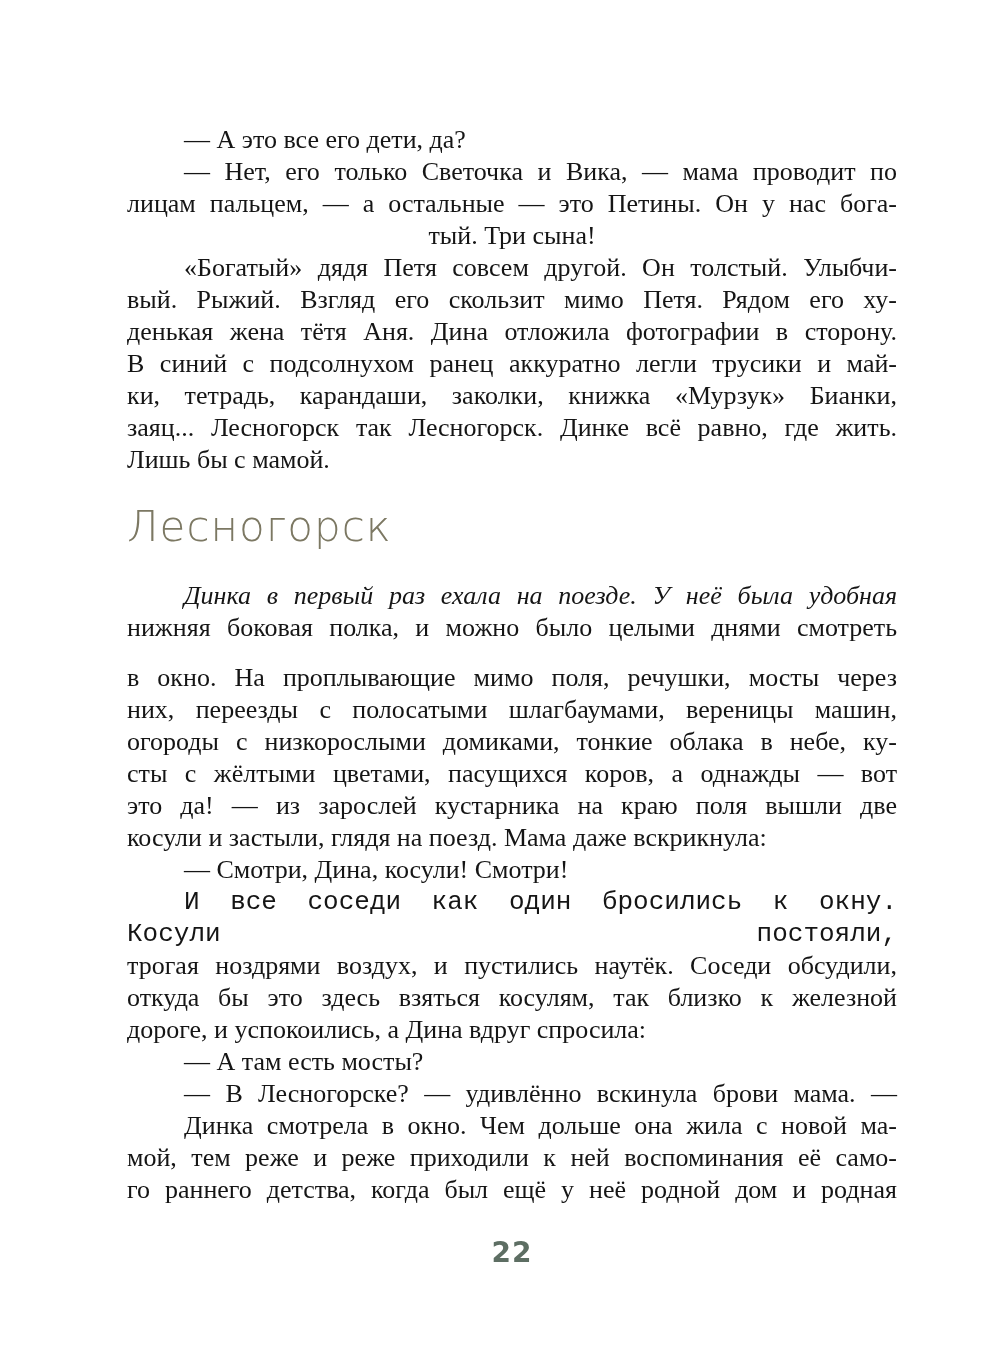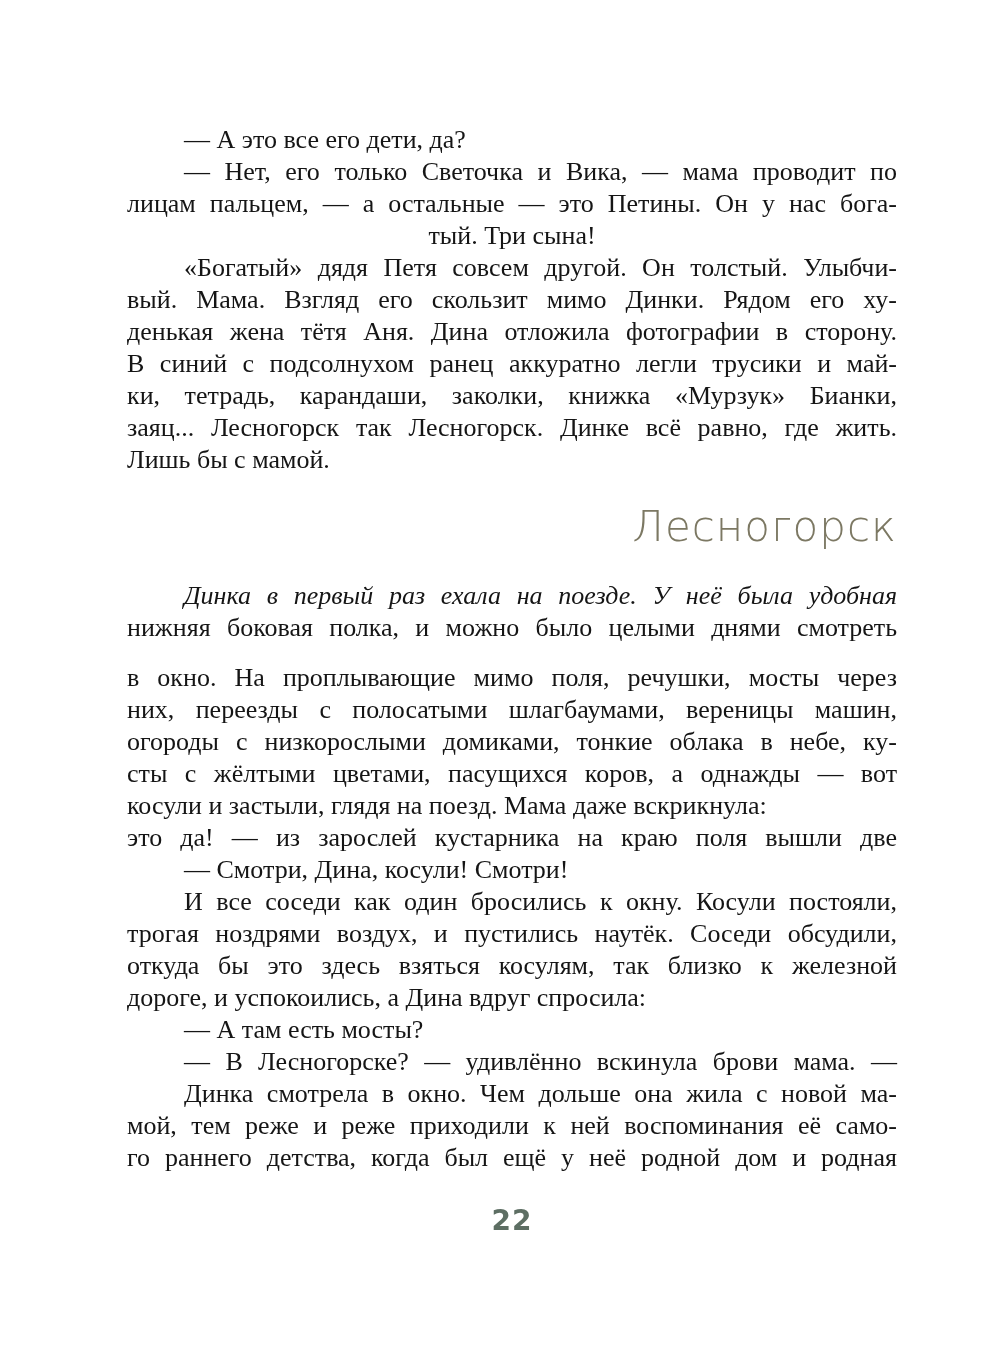--- a/index.html
+++ b/index.html
@@ -42,21 +42,21 @@
     text-align-last: justify;
   }
   .line.first {
     text-indent: 57px;
   }
   .chapter-heading {
     margin: 22px 0 0 0;
     padding: 0;
     height: 58px;
     line-height: 58px;
-    text-align: right;
+    text-align: left;
     font-family: "DejaVu Sans", sans-serif;
     font-weight: 300;
     font-size: 42px;
     letter-spacing: 1px;
   }
   .bottom-block {
     margin-top: 24px;
   }
   .page-number {
     margin-top: 30px;
@@ -77,47 +77,47 @@
         <div class="para">
           <div class="line first" style="color: rgb(21, 21, 21);">— А это все его дети, да?</div>
         </div>
         <div class="para">
           <div class="line first just" style="color: rgb(21, 21, 21);">— Нет, его только Светочка и Вика, — мама проводит по</div>
           <div class="line just" style="color: rgb(21, 21, 21);">лицам пальцем, — а остальные — это Петины. Он у нас бога-</div>
           <div class="line" style="color: rgb(21, 21, 21); text-align: center;">тый. Три сына!</div>
         </div>
         <div class="para">
           <div class="line first just" style="color: rgb(21, 21, 21);">«Богатый» дядя Петя совсем другой. Он толстый. Улыбчи-</div>
-          <div class="line just" style="color: rgb(21, 21, 21);">вый. Мама. Взгляд его скользит мимо Динки. Рядом его ху-</div>
+          <div class="line just" style="color: rgb(21, 21, 21);">вый. Рыжий. Взгляд его скользит мимо Петя. Рядом его ху-</div>
           <div class="line just" style="color: rgb(21, 21, 21);">денькая жена тётя Аня. Дина отложила фотографии в сторону.</div>
           <div class="line just" style="color: rgb(21, 21, 21);">В синий с подсолнухом ранец аккуратно легли трусики и май-</div>
           <div class="line just" style="color: rgb(21, 21, 21);">ки, тетрадь, карандаши, заколки, книжка «Мурзук» Бианки,</div>
           <div class="line just" style="color: rgb(21, 21, 21);">заяц... Лесногорск так Лесногорск. Динке всё равно, где жить.</div>
           <div class="line" style="color: rgb(21, 21, 21);">Лишь бы с мамой.</div>
         </div>
       </div>
 
     <h2 class="chapter-heading" style="color: rgb(124, 120, 99);">Лесногорск</h2>
 
     <div class="bottom-block">
         <div class="para">
           <div class="line first just" style="color: rgb(21, 21, 21); font-style: italic;">Динка в первый раз ехала на поезде. У неё была удобная</div>
           <div class="line just" style="color: rgb(21, 21, 21);">нижняя боковая полка, и можно было целыми днями смотреть</div>
           <div class="line just" style="color: rgb(21, 21, 21); margin-top: 18px;">в окно. На проплывающие мимо поля, речушки, мосты через</div>
           <div class="line just" style="color: rgb(21, 21, 21);">них, переезды с полосатыми шлагбаумами, вереницы машин,</div>
           <div class="line just" style="color: rgb(21, 21, 21);">огороды с низкорослыми домиками, тонкие облака в небе, ку-</div>
           <div class="line just" style="color: rgb(21, 21, 21);">сты с жёлтыми цветами, пасущихся коров, а однажды — вот</div>
+          <div class="line just" style="color: rgb(21, 21, 21);">это да! — из зарослей кустарника на краю поля вышли две</div>
           <div class="line" style="color: rgb(21, 21, 21);">косули и застыли, глядя на поезд. Мама даже вскрикнула:</div>
-          <div class="line just" style="color: rgb(21, 21, 21);">это да! — из зарослей кустарника на краю поля вышли две</div>
         </div>
         <div class="para">
           <div class="line first" style="color: rgb(21, 21, 21);">— Смотри, Дина, косули! Смотри!</div>
         </div>
         <div class="para">
-          <div class="line first just" style="color: rgb(21, 21, 21);">И все соседи как один бросились к окну. Косули постояли,</div>
+          <div class="line first just" style="color: rgb(21, 21, 21); font-family: Liberation Mono, monospace;">И все соседи как один бросились к окну. Косули постояли,</div>
           <div class="line just" style="color: rgb(21, 21, 21);">трогая ноздрями воздух, и пустились наутёк. Соседи обсудили,</div>
           <div class="line just" style="color: rgb(21, 21, 21);">откуда бы это здесь взяться косулям, так близко к железной</div>
           <div class="line" style="color: rgb(21, 21, 21);">дороге, и успокоились, а Дина вдруг спросила:</div>
         </div>
         <div class="para">
           <div class="line first" style="color: rgb(21, 21, 21);">— А там есть мосты?</div>
         </div>
         <div class="para">
           <div class="line first just" style="color: rgb(21, 21, 21);">— В Лесногорске? — удивлённо вскинула брови мама. —</div>
         </div>

